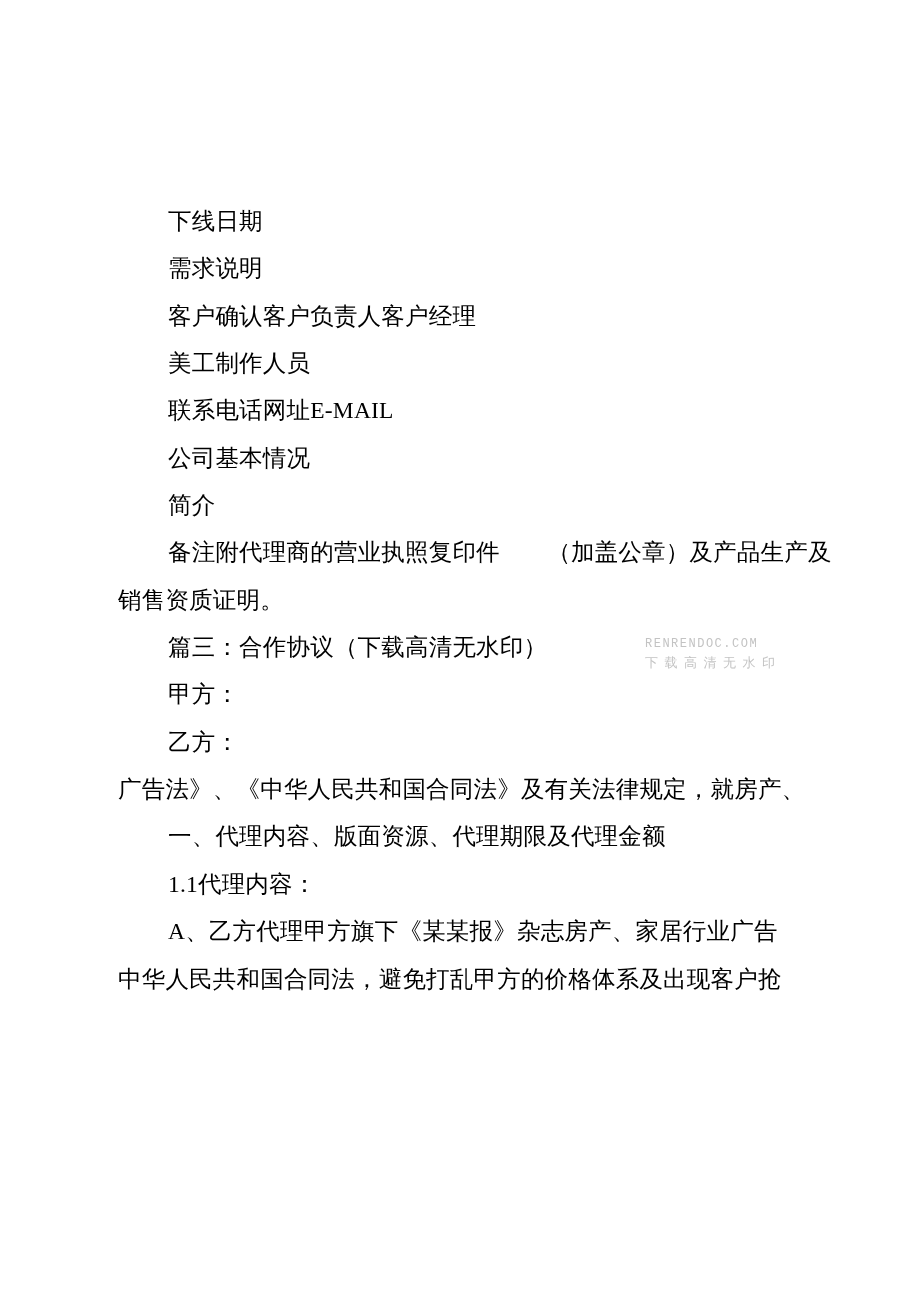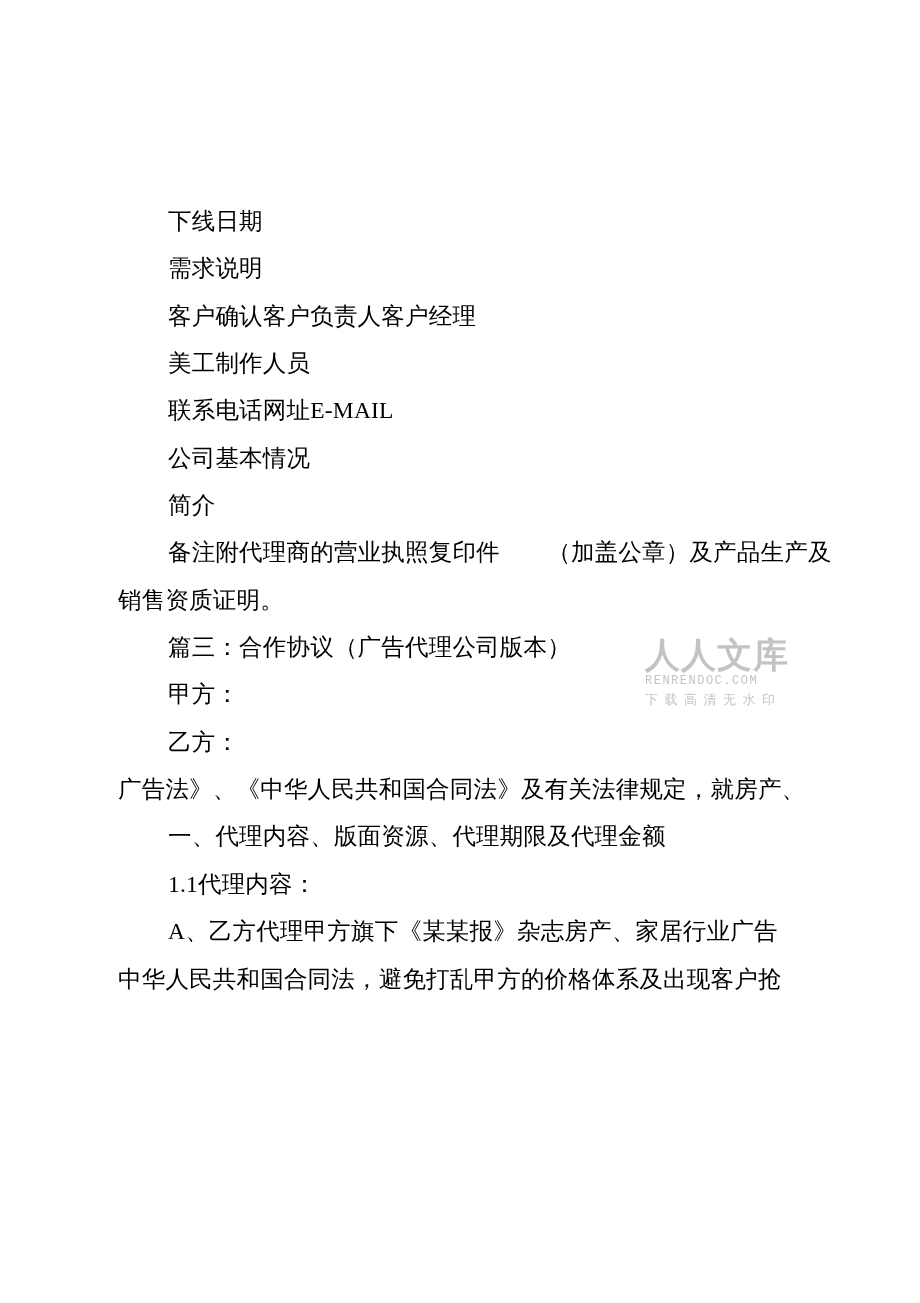--- a/index.html
+++ b/index.html
@@ -74,29 +74,28 @@
   <div class="doc-body" style="color: rgb(0, 0, 0);">
       <div class="line indent">下线日期</div>
       <div class="line indent">需求说明</div>
       <div class="line indent">客户确认客户负责人客户经理</div>
       <div class="line indent">美工制作人员</div>
       <div class="line indent">联系电话网址E-MAIL</div>
       <div class="line indent">公司基本情况</div>
       <div class="line indent">简介</div>
       <div class="line indent">备注附代理商的营业执照复印件　　（加盖公章）及产品生产及</div>
       <div class="line">销售资质证明。</div>
-      <div class="line indent">篇三：合作协议（广告代理公司版本）</div>
+      <div class="line indent">篇三：合作协议（下载高清无水印）</div>
       <div class="line indent">甲方：</div>
       <div class="line indent">乙方：</div>
       <div class="line">广告法》、《中华人民共和国合同法》及有关法律规定，就房产、</div>
       <div class="line indent">一、代理内容、版面资源、代理期限及代理金额</div>
       <div class="line indent">1.1代理内容：</div>
       <div class="line indent">A、乙方代理甲方旗下《某某报》杂志房产、家居行业广告</div>
       <div class="line">中华人民共和国合同法，避免打乱甲方的价格体系及出现客户抢</div>
     </div>
 
   <div class="watermark" style="color: rgb(195, 195, 195);">
-    <div class="watermark-title">人人文库</div>
     <div class="watermark-domain">RENRENDOC.COM</div>
     <div class="watermark-tagline">下载高清无水印</div>
   </div>
 
 </div>
 
 </body></html>

